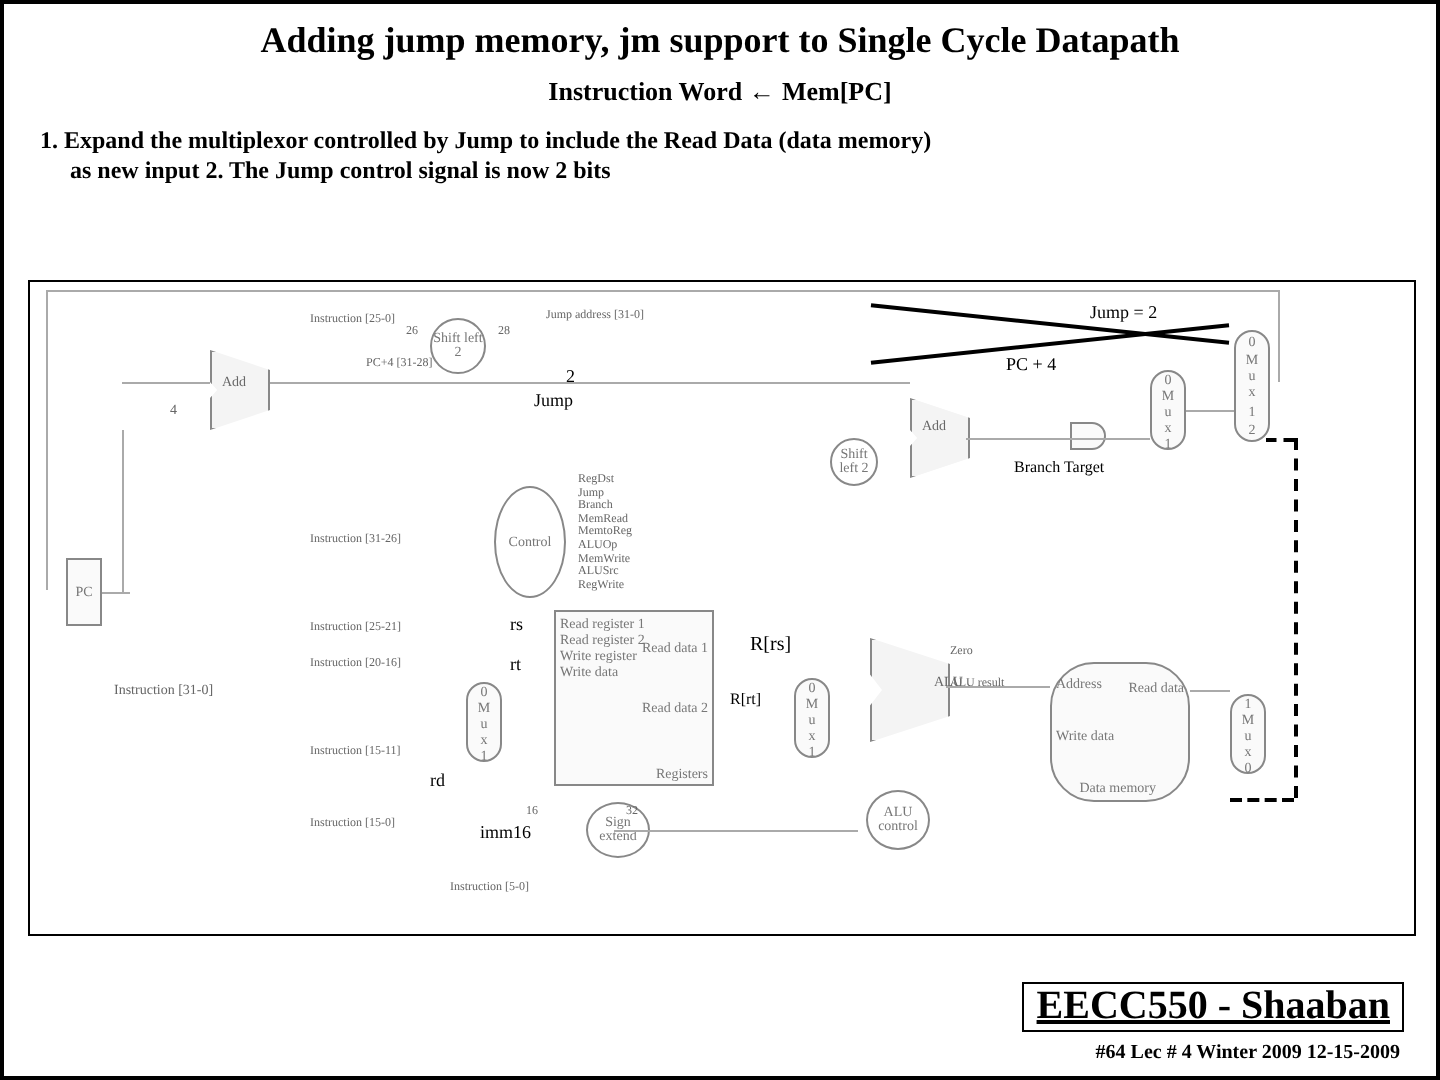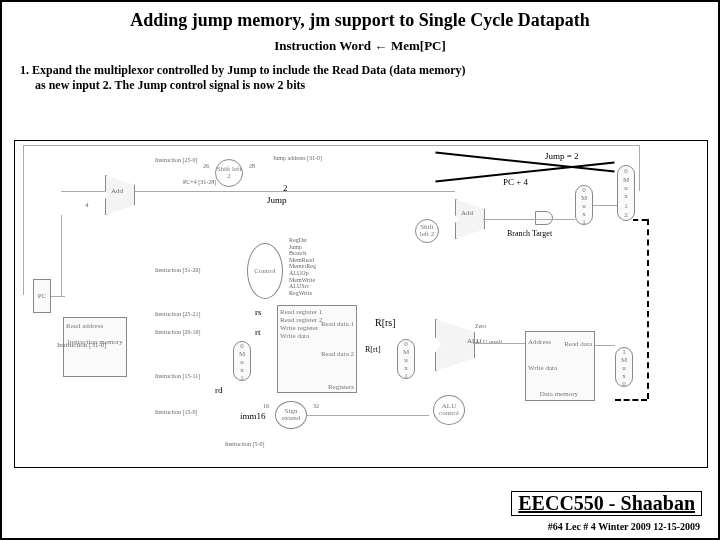--- a/index.html
+++ b/index.html
@@ -98,26 +98,20 @@
     </div>
 
   <div class="dashedv" style="top:78px;left:632px;height:180px;"></div>
   <div class="dashed" style="top:78px;left:618px;width:14px;"></div>
   <div class="dashed" style="top:258px;left:600px;width:32px;"></div>
 
   <div class="line hline" style="top:4px;left:8px;width:616px;"></div>
   <div class="line vline" style="top:4px;left:8px;height:150px;"></div>
   <div class="line vline" style="top:4px;left:624px;height:46px;"></div>
 
-  <div class="block" style="top:176px;left:48px;width:64px;height:60px;justify-content:flex-start;padding-top:4px;">
-    <div style="text-align:left;padding-left:2px;">Read
-address</div>
-    <div style="margin-top:8px;">Instruction
-memory</div>
-  </div>
   <div class="smalllbl" style="top:200px;left:42px;">Instruction
 [31-0]</div>
 
   <div class="oval" style="top:102px;left:232px;width:36px;height:56px;font-family:Liberation Serif, serif;">Control</div>
   <div class="smalllbl tiny" style="top:126px;left:140px;">Instruction [31-26]</div>
 
   <div class="smalllbl tiny ctrl-list" style="top:96px;left:274px;line-height:1.1;">
     <span>RegDst</span>
     <span>Jump</span>
     <span>Branch</span>
@@ -169,37 +163,37 @@
       <span>M<br>u<br>x</span>
       <span>1</span>
     </div>
 
   <div class="alu" style="top:178px;left:420px;"></div>
   <div class="smalllbl" style="top:196px;left:452px;">ALU</div>
   <div class="smalllbl tiny" style="top:182px;left:460px;">Zero</div>
   <div class="smalllbl tiny" style="top:198px;left:460px;">ALU
 result</div>
 
-  <div class="block" style="top:190px;left:510px;width:70px;height:70px;justify-content:flex-start;text-align:left;padding:2px;">
+  <div class="block" style="top:190px;left:510px;width:70px;height:70px;justify-content:flex-start;text-align:left;padding:2px;border-radius:22px;">
     <div style="margin-top:4px;">Address</div>
     <div style="margin-top:18px;">Write
 data</div>
     <div style="position:absolute;top:8px;right:2px;text-align:right;">Read
 data</div>
     <div style="position:absolute;bottom:2px;right:16px;">Data
 memory</div>
   </div>
 
   <div class="mux" style="top:206px;left:600px;height:40px;">
       <span>1</span>
       <span>M<br>u<br>x</span>
       <span>0</span>
     </div>
 
-  <div class="oval" style="top:260px;left:260px;width:32px;height:28px;">Sign
+  <div class="oval" style="top:260px;left:278px;width:32px;height:28px;">Sign
 extend</div>
   <div class="lbl" style="top:270px;left:225px;font-size:9px;">imm16</div>
   <div class="smalllbl tiny" style="top:262px;left:248px;">16</div>
   <div class="smalllbl tiny" style="top:262px;left:298px;">32</div>
 
   <div class="oval" style="top:254px;left:418px;width:32px;height:30px;">ALU
 control</div>
 
   <div class="line hline" style="top:155px;left:36px;width:14px;"></div>
   <div class="line vline" style="top:74px;left:46px;height:82px;"></div>

